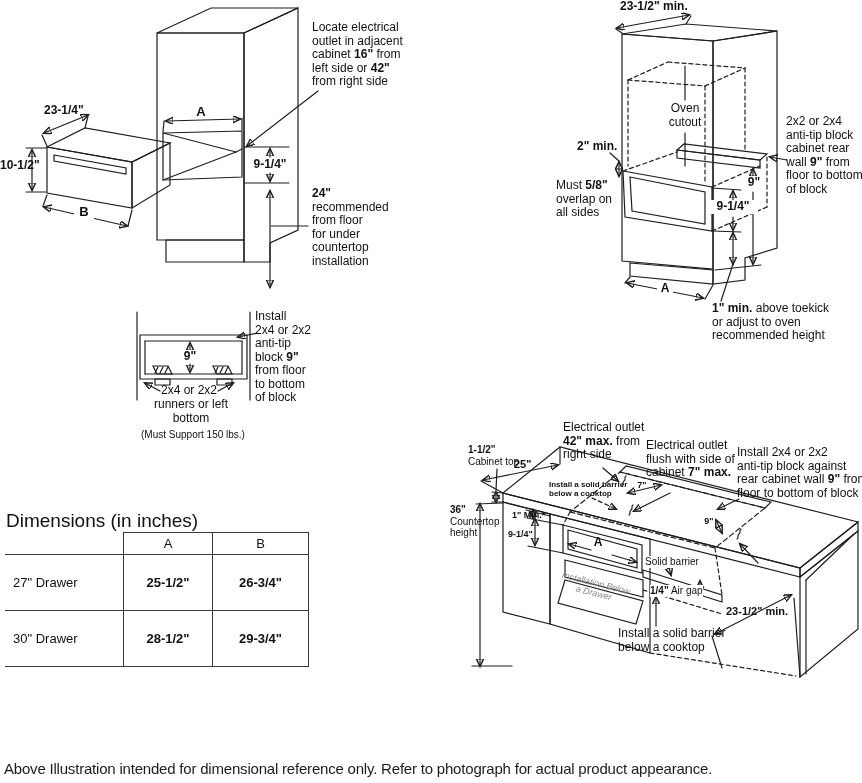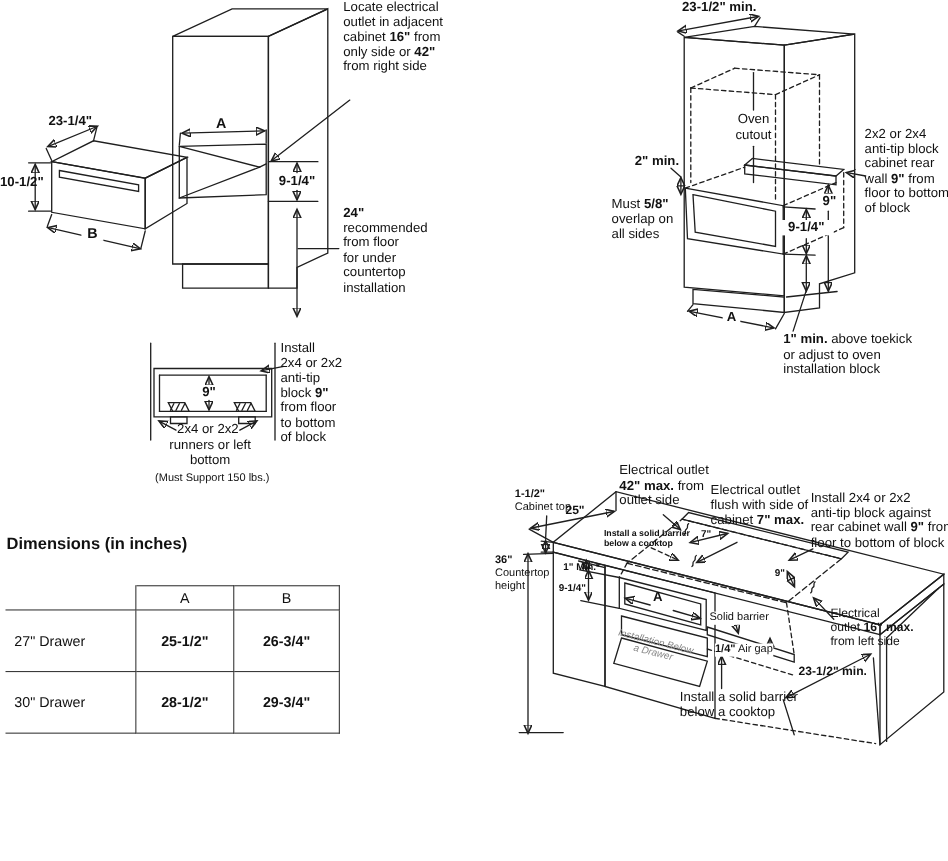--- a/index.html
+++ b/index.html
@@ -13,21 +13,21 @@
   .ctr{text-align:center;}
   .wbg{background:#fff;}
   .s11{font-size:11px;line-height:12.5px;}
   .s10{font-size:10px;line-height:11.5px;}
   .s9{font-size:9px;line-height:10px;}
   .s13{font-size:10px;}
   .dim{font-weight:700;}
   .ital{font-style:italic;color:#8a8a8a;transform:rotate(14deg);text-align:center;font-size:9px;line-height:10px;}
   .footer{position:absolute;left:4px;top:760px;width:858px;font-size:15px;letter-spacing:-0.2px;color:#1c1c1c;}
   
-  .tbl-title{position:absolute;left:6px;top:486px;font-size:15px;font-weight:bold;}
+  .tbl-title{position:absolute;left:6px;top:510px;font-size:19px;}
   table.dims{position:absolute;left:5px;top:532px;border-collapse:collapse;table-layout:fixed;font-size:13px;}
   table.dims td{border:1px solid #3a3a3a;padding:0 0 0 8px;vertical-align:middle;}
   table.dims td.corner{border-top:none;border-left:none;}
   table.dims td.rowlbl{border-left:none;}
   table.dims td.hdr{text-align:center;padding:0;height:21px;}
   table.dims td.val{text-align:center;font-weight:700;padding:0;}
   table.dims tr.datarow td{height:55px;}
 </style>
 </head>
 <body>
@@ -83,24 +83,24 @@
       <path d="M270,191 L270,287" marker-start="url(#ah)" marker-end="url(#ah)"></path>
       <path d="M271,226 L308,226"></path>
       <path d="M318,91 L247,146" marker-end="url(#ah)"></path>
     </g>
   </svg>
   <div class="lbl dim" style="left:44px;top:104px">23-1/4"</div>
   <div class="lbl dim" style="left:0;top:159px">10-1/2"</div>
   <div class="lbl dim ctr wbg" style="left:74px;top:205px;width:20px;font-size:13px">B</div>
   <div class="lbl dim ctr" style="left:192px;top:105px;width:18px;font-size:13px">A</div>
   <div class="lbl dim ctr wbg" style="left:247px;top:158px;width:46px">9-1/4"</div>
-  <div class="lbl" style="left:312px;top:0;width:118px"><span>Locate electrical
+  <div class="lbl" style="left:312px;top:21px;width:118px"><span>Locate electrical
 outlet in adjacent
 cabinet </span><span class="b">16"</span><span> from
-only side or </span><span class="b">42"</span><span>
+left side or </span><span class="b">42"</span><span>
 from right side</span></div>
   <div class="lbl" style="left:312px;top:187px;width:92px"><span class="b">24"</span><span>
 recommended
 from floor
 for under
 countertop
 installation</span></div>
 
   <svg class="art" style="left:125px;top:300px" width="145" height="125" viewBox="0 0 145 125">
     <g>
@@ -223,21 +223,21 @@
 anti-tip block
 cabinet rear
 wall </span><span class="b">9"</span><span> from
 floor to bottom
 of block</span></div>
   <div class="lbl dim ctr wbg" style="left:744px;top:176px;width:20px">9"</div>
   <div class="lbl dim ctr wbg" style="left:708px;top:200px;width:50px">9-1/4"</div>
   <div class="lbl dim ctr wbg" style="left:657px;top:282px;width:16px">A</div>
   <div class="lbl" style="left:712px;top:302px;width:130px"><span class="b">1" min.</span><span> above toekick
 or adjust to oven
-installation block</span></div>
+recommended height</span></div>
 
   <svg class="art" style="left:440px;top:420px" width="422" height="280" viewBox="0 0 422 280">
     <g>
       <path d="M63,73 L360,148 L418,102 L120,27 Z" fill="#fff"></path>
       <path d="M63,73 L360,148 L360,157 L63,82 Z" fill="#fff"></path>
       <path d="M360,148 L418,102 L418,111 L360,157 Z" fill="#fff"></path>
     </g>
     <path d="M130,92 L275,128 L325,88 L180,52 Z" fill="#cfcfcf" stroke-dasharray="5,3"></path>
     <path d="M180,52 L325,88 L331,82 L186,46 Z" fill="#9e9e9e"></path>
     <g>
@@ -297,39 +297,37 @@
     </g>
   </svg>
   <div class="lbl s10" style="left:468px;top:444px;width:66px"><span class="b">1-1/2"</span><span>
 Cabinet top</span></div>
   <div class="lbl dim s11" style="left:514px;top:458px">25"</div>
   <div class="lbl s10" style="left:450px;top:504px;width:58px"><span class="b">36"</span><span>
 Countertop
 height</span></div>
   <div class="lbl" style="left:563px;top:421px;width:100px"><span>Electrical outlet
 </span><span class="b">42" max.</span><span> from
-outlet side</span></div>
+right side</span></div>
   <div class="lbl" style="left:646px;top:439px;width:102px"><span>Electrical outlet
 flush with side of
 cabinet </span><span class="b">7" max.</span></div>
   <div class="lbl" style="left:737px;top:446px;width:128px"><span>Install 2x4 or 2x2
 anti-tip block against
 rear cabinet wall </span><span class="b">9"</span><span> from
 floor to bottom of block</span></div>
   <div class="lbl bold" style="left:549px;top:480px;width:84px;font-size:8px;line-height:9px">Install a solid barrier
 below a cooktop</div>
   <div class="lbl dim s9" style="left:512px;top:510px">1" Min.*</div>
   <div class="lbl dim s9" style="left:508px;top:529px">9-1/4"</div>
   <div class="lbl dim ctr" style="left:590px;top:536px;width:16px">A</div>
   <div class="lbl dim ctr s9" style="left:632px;top:480px;width:20px">7"</div>
   <div class="lbl dim ctr s9" style="left:700px;top:516px;width:18px">9"</div>
   <div class="lbl s10 wbg" style="left:645px;top:556px">Solid barrier</div>
   <div class="lbl s10 wbg" style="left:650px;top:585px"><span class="b">1/4"</span><span> Air gap</span></div>
   <div class="lbl" style="left:618px;top:627px;width:116px">Install a solid barrier
 below a cooktop</div>
   <div class="lbl dim s11" style="left:726px;top:605px">23-1/2" min.</div>
-  <div class="lbl s11" style="left:755px;top:552px;width:86px"><span>Electrical
-outlet </span><span class="b">16" max.</span><span>
-from left side</span></div>
   <div class="lbl ital" style="left:558px;top:578px;width:74px">Installation Below
 a Drawer</div>
 
+  <div class="footer">Above Illustration intended for dimensional reference only. Refer to photograph for actual product appearance.</div>
 </div>
 
 </body></html>

